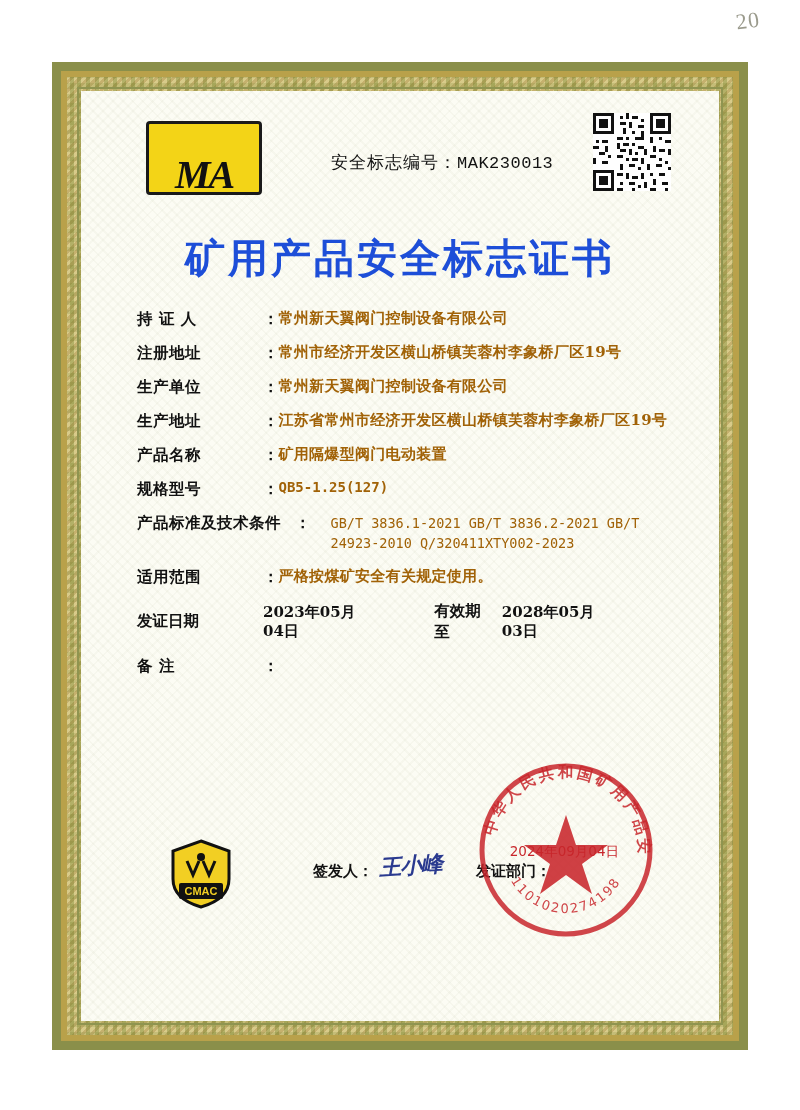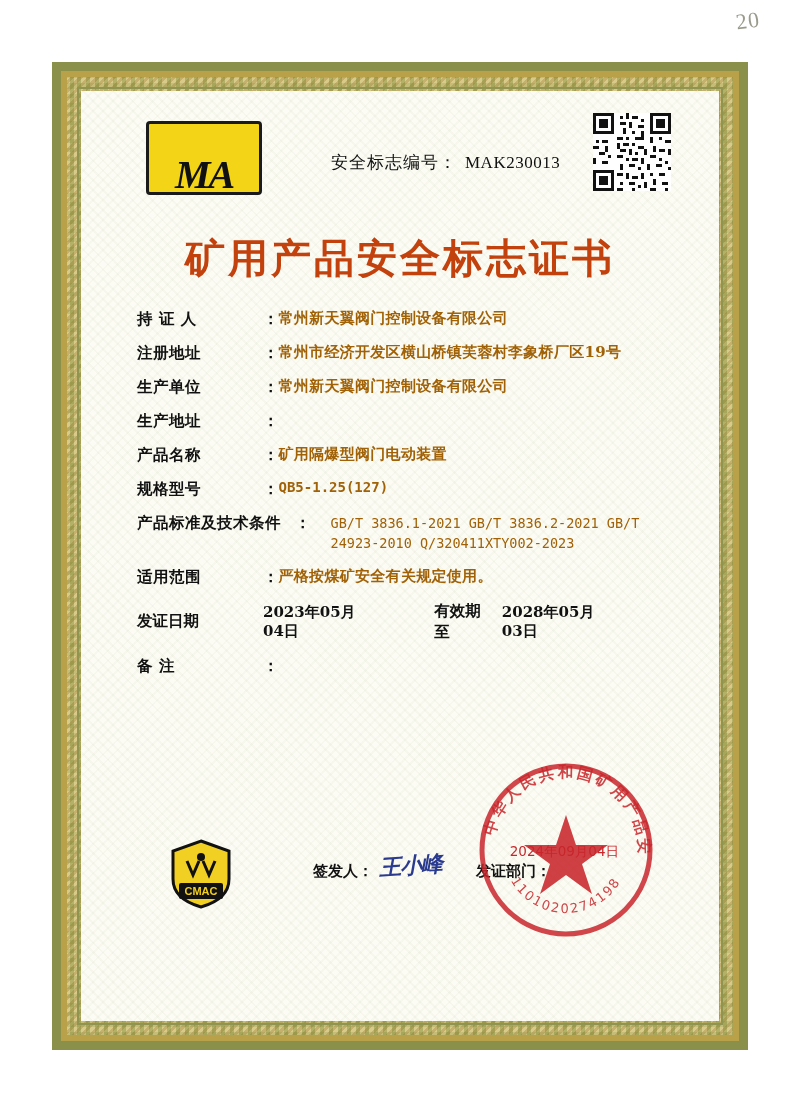--- a/index.html
+++ b/index.html
@@ -76,34 +76,34 @@
     font-family:"Liberation Serif", serif;
     font-weight:bold;font-size:40px;color:#111;letter-spacing:-2px;
     font-style:italic;
     margin-top:32px;
   }
   .cert-no{
     position:absolute;left:250px;top:60px;
     font-family:"Liberation Sans", sans-serif;
     font-size:17px;color:#111;letter-spacing:1px;
   }
-  .cert-no .val{font-family:Liberation Serif, serif;margin-left:8px;letter-spacing:0.5px;}
+  .cert-no .val{font-family:Liberation Mono, monospace;letter-spacing:0.5px;}
   .qr{
     position:absolute;right:48px;top:22px;width:78px;height:78px;
     background:#fff;
   }
   .qr svg{display:block;}
   .title{
     position:absolute;left:0;right:0;top:140px;
     text-align:center;
     font-family:"DejaVu Serif", serif;
     font-weight:bold;
     font-size:40px;
     letter-spacing:3px;
-    color:#c2410c;
+    color:#1d4ed8;
   }
   
   .fields{
     position:absolute;left:56px;top:218px;right:46px;
     font-size:15.5px;color:#111;
   }
   .row{display:flex;align-items:flex-start;margin-bottom:13px;}
   .label{
     width:126px;flex:0 0 126px;
     font-family:"DejaVu Serif", serif;
@@ -312,20 +312,21 @@
         <div class="value">常州市经济开发区横山桥镇芙蓉村李象桥厂区19号</div>
       </div>
       <div class="row">
         <div class="label">生产单位</div>
         <div class="colon">：</div>
         <div class="value">常州新天翼阀门控制设备有限公司</div>
       </div>
       <div class="row">
         <div class="label">生产地址</div>
         <div class="colon">：</div>
+        <div class="value">江苏省常州市经济开发区横山桥镇芙蓉村李象桥厂区19号</div>
       </div>
       <div class="row">
         <div class="label">产品名称</div>
         <div class="colon">：</div>
         <div class="value">矿用隔爆型阀门电动装置</div>
       </div>
       <div class="row">
         <div class="label">规格型号</div>
         <div class="colon">：</div>
         <div class="value mono">QB5-1.25(127)</div>

